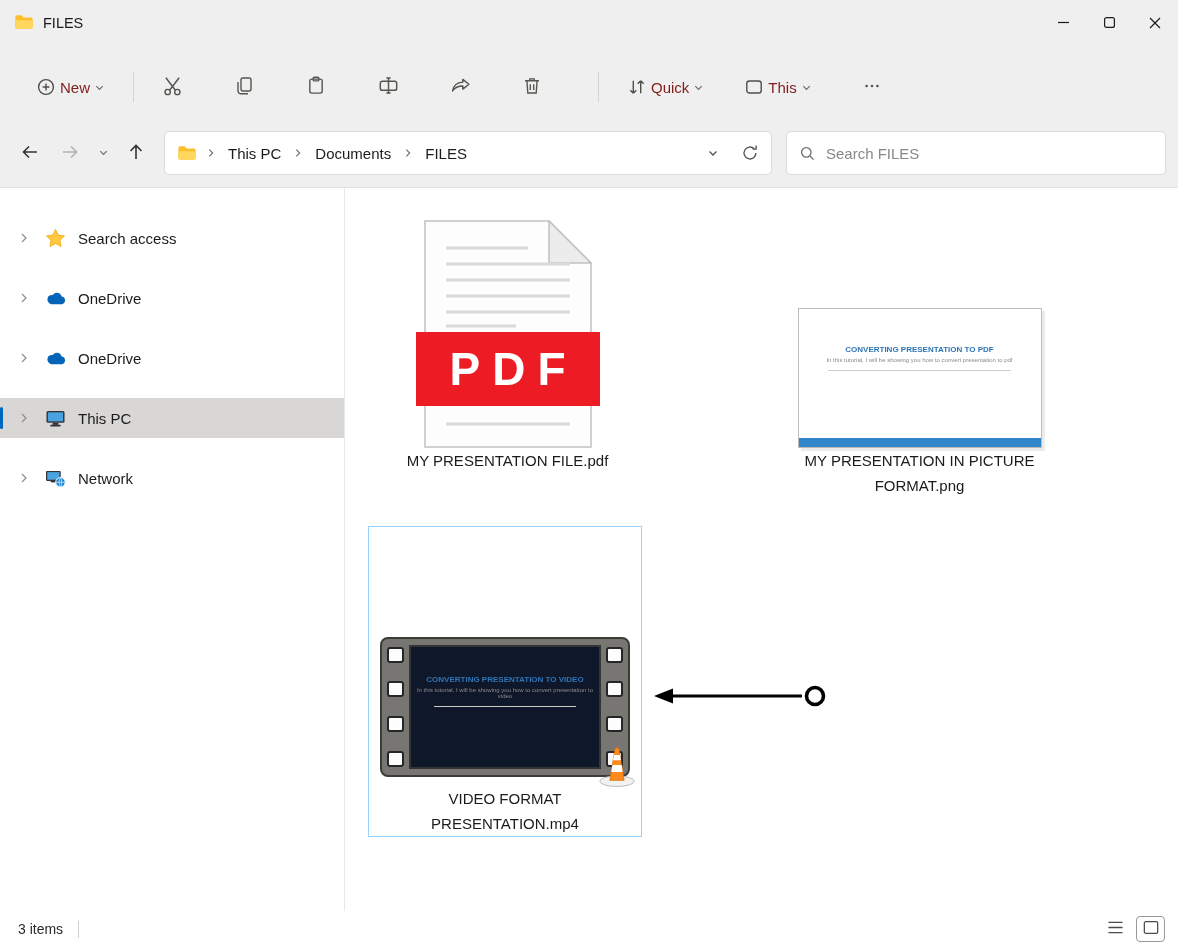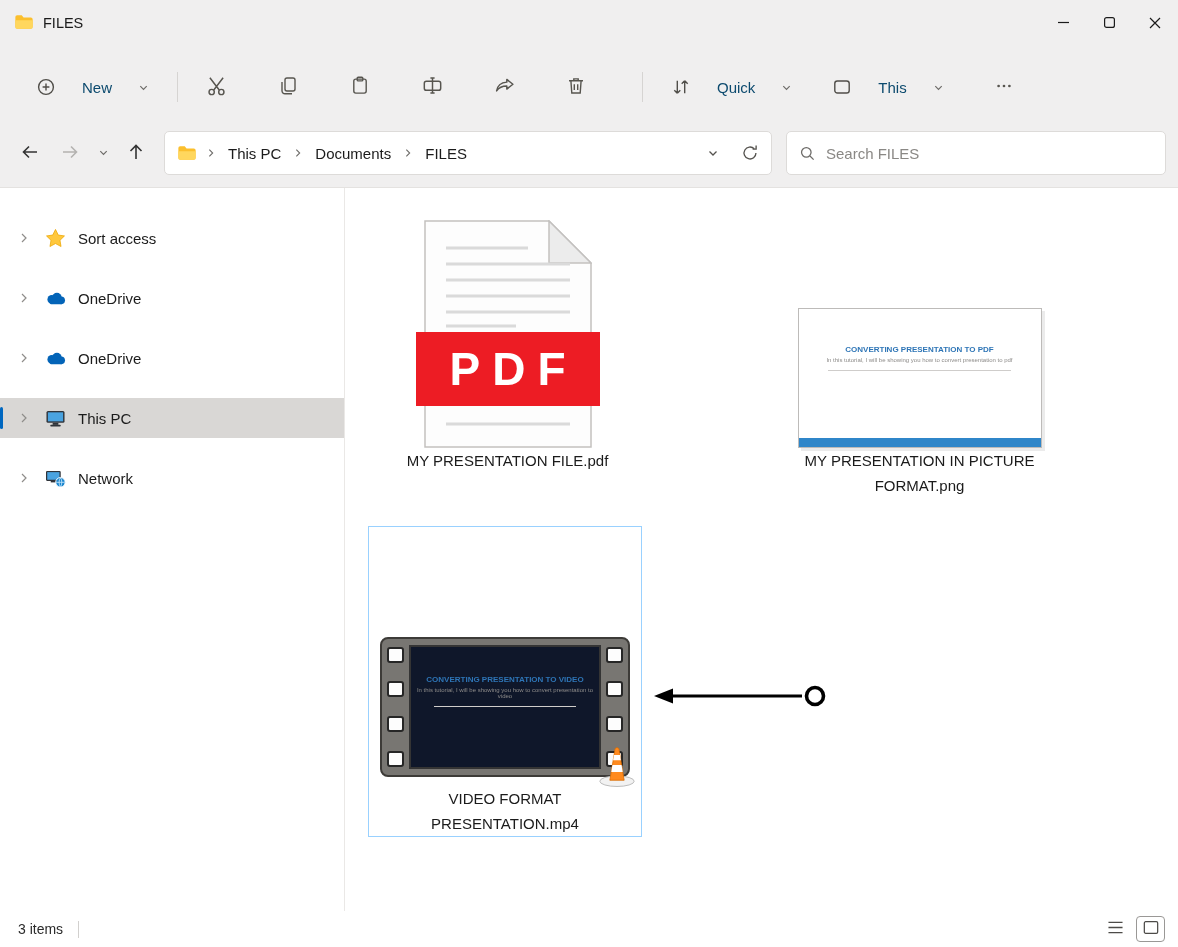--- a/index.html
+++ b/index.html
@@ -8,21 +8,21 @@
 
   
   .titlebar{flex:0 0 45px;background:var(--chrome-bg,#f0efef);display:flex;align-items:center;padding-left:14px;}
   .titlebar .app-icon{display:flex;margin-right:9px;}
   .titlebar .wtitle{font-size:14.5px;}
   .win-controls{margin-left:auto;display:flex;height:100%;}
   .win-controls button{width:46px;height:100%;border:none;background:none;display:flex;align-items:center;justify-content:center;color:#1b1b1b;cursor:pointer;}
 
   
   .toolbar{flex:0 0 84px;background:var(--chrome-bg,#f0efef);display:flex;align-items:center;padding:0 24px;}
-  .tb-text-btn{display:flex;align-items:center;gap:26px;font-size:15px;color:#0c4a6e;background:none;border:none;padding:9px 12px;border-radius:5px;cursor:pointer;}
+  .tb-text-btn{display:flex;align-items:center;gap:4px;font-size:15px;color:#7f1d1d;background:none;border:none;padding:9px 12px;border-radius:5px;cursor:pointer;}
   .tb-divider{width:1px;height:30px;background:#d6d4d2;margin:0 16px;}
   .icon-btn{width:44px;height:40px;display:flex;align-items:center;justify-content:center;background:none;border:none;color:#57554f;margin-right:28px;border-radius:5px;cursor:pointer;}
   .chev-small{display:flex;color:#6d6b68;}
   .tb-ico{display:flex;color:#504e49;}
   .more-btn{margin-left:26px;}
 
   
   .navbar{flex:0 0 59px;background:var(--chrome-bg,#f0efef);display:flex;align-items:center;padding:0 12px 10px 10px;border-bottom:1px solid #e4e2e0;}
   .nav-btn{width:40px;height:36px;display:flex;align-items:center;justify-content:center;background:none;border:none;color:#333;border-radius:5px;cursor:pointer;}
   .nav-btn.disabled{color:#b4b2b0;}
@@ -296,21 +296,21 @@
         <span class="chev">
             <svg width="12" height="12" viewBox="0 0 12 12" fill="none" stroke="currentColor" stroke-width="1.2">
               <path d="M4 2l4 4-4 4"></path>
             </svg>
           </span>
         <span class="sicon">
             <svg width="21" height="21" viewBox="0 0 22 22">
               <path d="M11 1.5l2.9 5.9 6.5.9-4.7 4.6 1.1 6.5L11 16.3l-5.8 3.1 1.1-6.5L1.6 8.3l6.5-.9z" fill="#ffc83d" stroke="#eda600" stroke-width=".8"></path>
             </svg>
           </span>
-        <span>Sort access</span>
+        <span>Search access</span>
       </div>
       <div class="side-item">
         <span class="chev">
             <svg width="12" height="12" viewBox="0 0 12 12" fill="none" stroke="currentColor" stroke-width="1.2">
               <path d="M4 2l4 4-4 4"></path>
             </svg>
           </span>
         <span class="sicon">
             <svg width="23" height="16" viewBox="0 0 24 17">
               <g fill="#0364b8">

